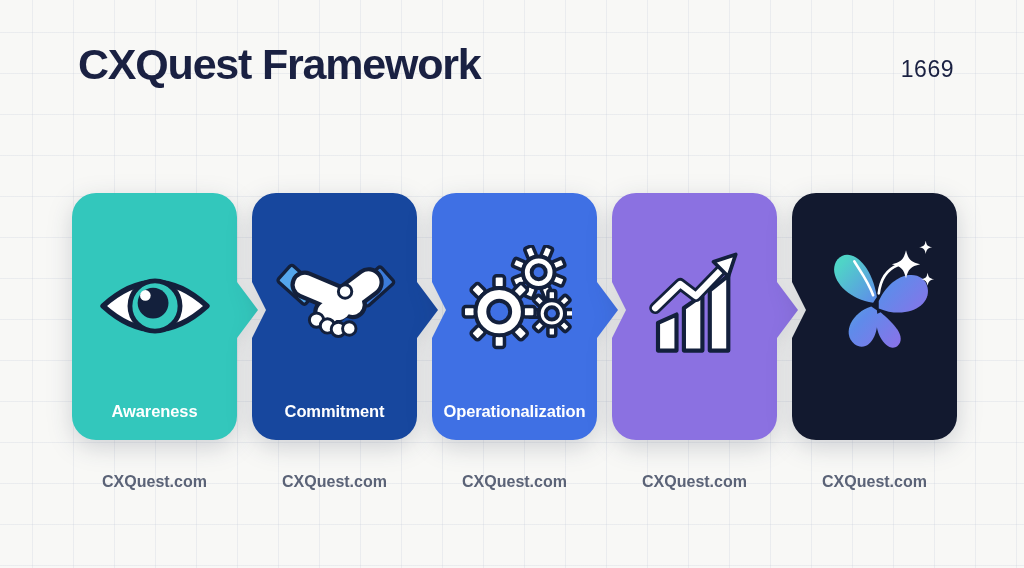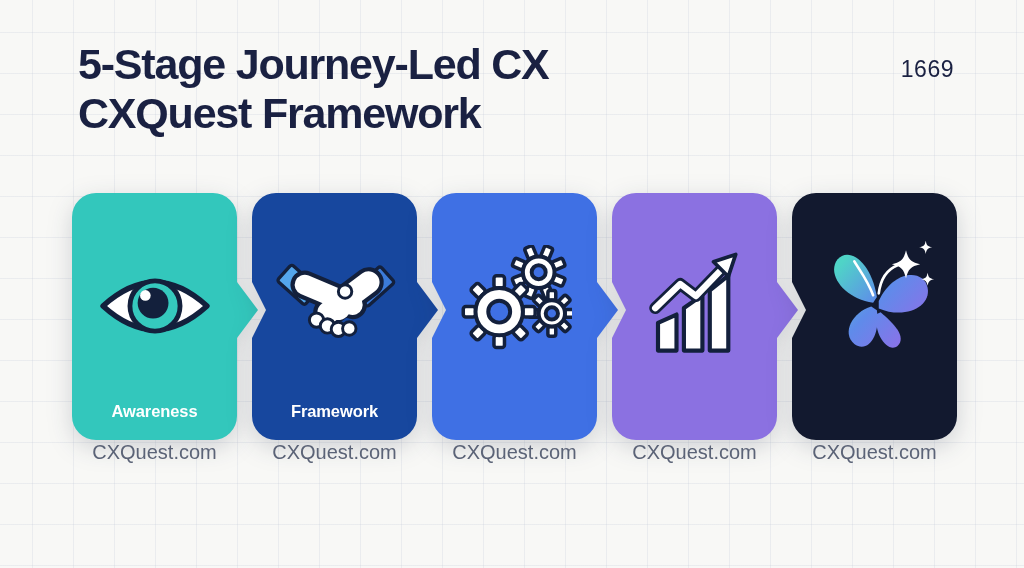--- a/index.html
+++ b/index.html
@@ -36,31 +36,30 @@
   .icon-handshake{top:58px;}
   .icon-gears{top:52px;}
   .icon-chart{top:54px;}
   .icon-butterfly{top:44px;}
   .stage-label{
     position:absolute;bottom:19px;width:100%;text-align:center;
     color:#FFFFFF;font-size:16.5px;font-weight:600;letter-spacing:-0.1px;
     white-space:nowrap;
   }
   .stage-source{
-    position:absolute;top:248px;width:100%;text-align:center;
-    color:#5B6377;font-size:20px;font-weight:400;
+    position:absolute;top:280px;width:100%;text-align:center;
+    color:#5B6377;font-size:16px;font-weight:700;
   }
 </style>
 </head>
 <body>
 
 <div class="canvas">
 
   <div class="title">
-    <div>5-Stage Journey-Led CX</div>
     <div>CXQuest Framework</div>
   </div>
 
   <div class="counter">1669</div>
 
   <div class="stages-row">
 
     <div class="stage-card">
       <svg class="card-shape" width="187" height="247" viewBox="0 0 187 247">
         <path d="M24,0 H141 A24,24 0 0 1 165,24 V89 L186,117 L165,145 V223 A24,24 0 0 1 141,247 H24 A24,24 0 0 1 0,223 V24 A24,24 0 0 1 24,0 Z" fill="#33C7BC"></path>
@@ -90,21 +89,21 @@
         <path d="M39,40 L96,64" stroke="#13203C" stroke-width="34" stroke-linecap="round" fill="none"></path>
         <path d="M115,37 L67,73" stroke="#FFFFFF" stroke-width="26" stroke-linecap="round" fill="none"></path>
         <path d="M39,40 L96,64" stroke="#FFFFFF" stroke-width="24" stroke-linecap="round" fill="none"></path>
         <circle cx="78" cy="66" r="16" fill="#FFFFFF"></circle>
         <circle cx="87" cy="48" r="8" fill="#FFFFFF" stroke="#13203C" stroke-width="3.5"></circle>
         <circle cx="53" cy="82" r="8.5" fill="#FFFFFF" stroke="#13203C" stroke-width="3.5"></circle>
         <circle cx="66" cy="89" r="8.5" fill="#FFFFFF" stroke="#13203C" stroke-width="3.5"></circle>
         <circle cx="79" cy="93" r="8.5" fill="#FFFFFF" stroke="#13203C" stroke-width="3.5"></circle>
         <circle cx="92" cy="92" r="8" fill="#FFFFFF" stroke="#13203C" stroke-width="3.5"></circle>
       </svg>
-      <div class="stage-label">Framework</div>
+      <div class="stage-label">Commitment</div>
       <div class="stage-source">CXQuest.com</div>
     </div>
 
     <div class="stage-card">
       <svg class="card-shape" width="187" height="247" viewBox="0 0 187 247">
         <path d="M24,0 H141 A24,24 0 0 1 165,24 V89 L186,117 L165,145 V223 A24,24 0 0 1 141,247 H24 A24,24 0 0 1 0,223 V145 L14,117 L0,89 V24 A24,24 0 0 1 24,0 Z" fill="#3F70E4"></path>
       </svg>
       <svg class="card-icon icon-gears" width="114" height="107" viewBox="0 0 130 122">
 
         <g>
@@ -139,20 +138,21 @@
           <rect x="41" y="35" width="12" height="14" rx="3" fill="#FFFFFF" stroke="#13203C" stroke-width="4" transform="rotate(90 47 76)"></rect>
           <rect x="41" y="35" width="12" height="14" rx="3" fill="#FFFFFF" stroke="#13203C" stroke-width="4" transform="rotate(135 47 76)"></rect>
           <rect x="41" y="35" width="12" height="14" rx="3" fill="#FFFFFF" stroke="#13203C" stroke-width="4" transform="rotate(180 47 76)"></rect>
           <rect x="41" y="35" width="12" height="14" rx="3" fill="#FFFFFF" stroke="#13203C" stroke-width="4" transform="rotate(225 47 76)"></rect>
           <rect x="41" y="35" width="12" height="14" rx="3" fill="#FFFFFF" stroke="#13203C" stroke-width="4" transform="rotate(270 47 76)"></rect>
           <rect x="41" y="35" width="12" height="14" rx="3" fill="#FFFFFF" stroke="#13203C" stroke-width="4" transform="rotate(315 47 76)"></rect>
           <circle cx="47" cy="76" r="27" fill="#FFFFFF" stroke="#13203C" stroke-width="4.5"></circle>
           <circle cx="47" cy="76" r="12.5" stroke="#13203C" stroke-width="4.5" fill="#3F70E4"></circle>
         </g>
       </svg>
+      <div class="stage-label">Operationalization</div>
       <div class="stage-source">CXQuest.com</div>
     </div>
 
     <div class="stage-card">
       <svg class="card-shape" width="187" height="247" viewBox="0 0 187 247">
         <path d="M24,0 H141 A24,24 0 0 1 165,24 V89 L186,117 L165,145 V223 A24,24 0 0 1 141,247 H24 A24,24 0 0 1 0,223 V145 L14,117 L0,89 V24 A24,24 0 0 1 24,0 Z" fill="#8B71E1"></path>
       </svg>
       <svg class="card-icon icon-chart" width="104" height="111" viewBox="0 0 112 120">
         <polygon points="16,82 36,73 36,112 16,112" fill="#FFFFFF" stroke="#13203C" stroke-width="4.5" stroke-linejoin="round"></polygon>
         <polygon points="44,66 64,52 64,112 44,112" fill="#FFFFFF" stroke="#13203C" stroke-width="4.5" stroke-linejoin="round"></polygon>

